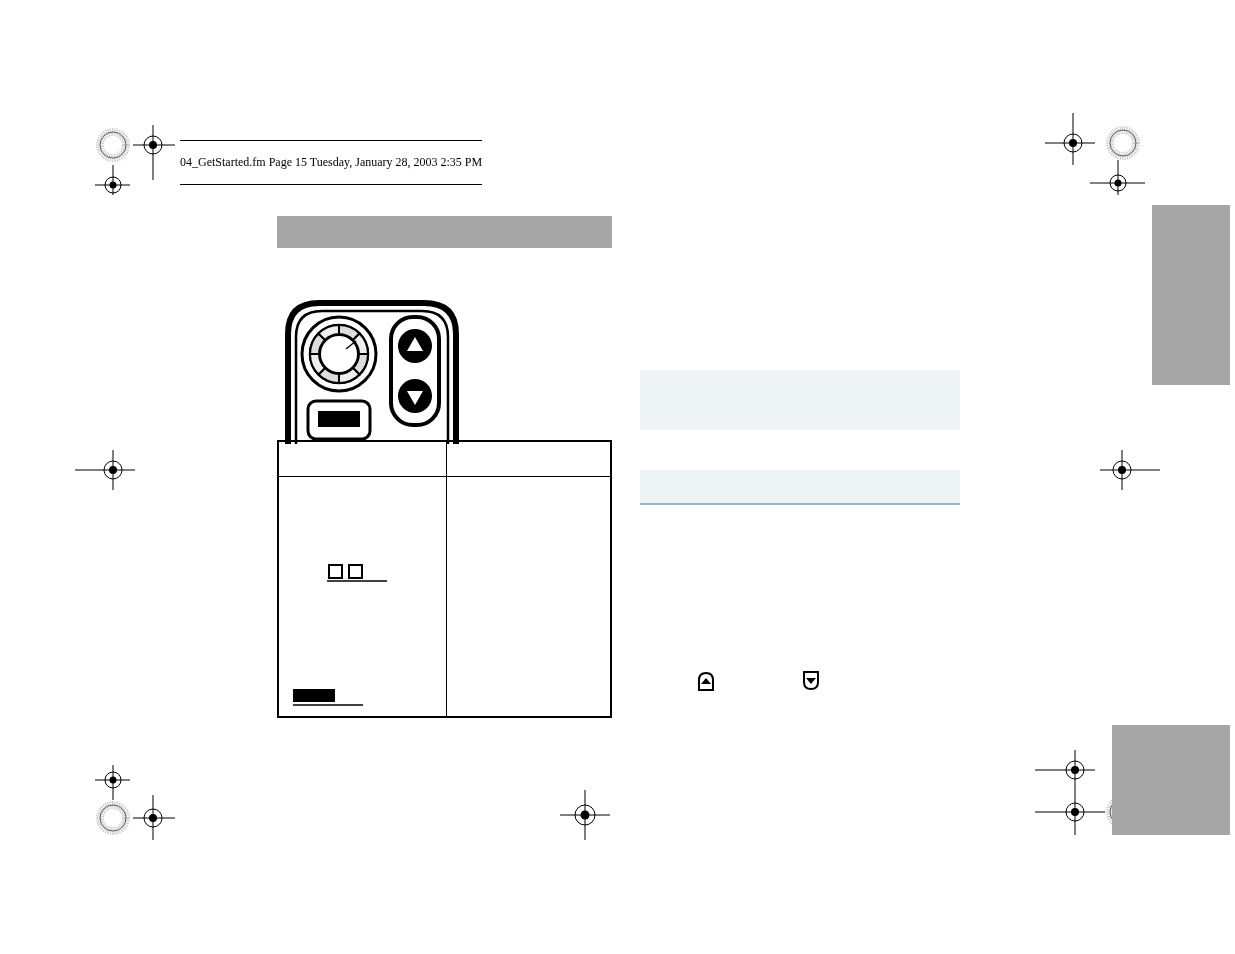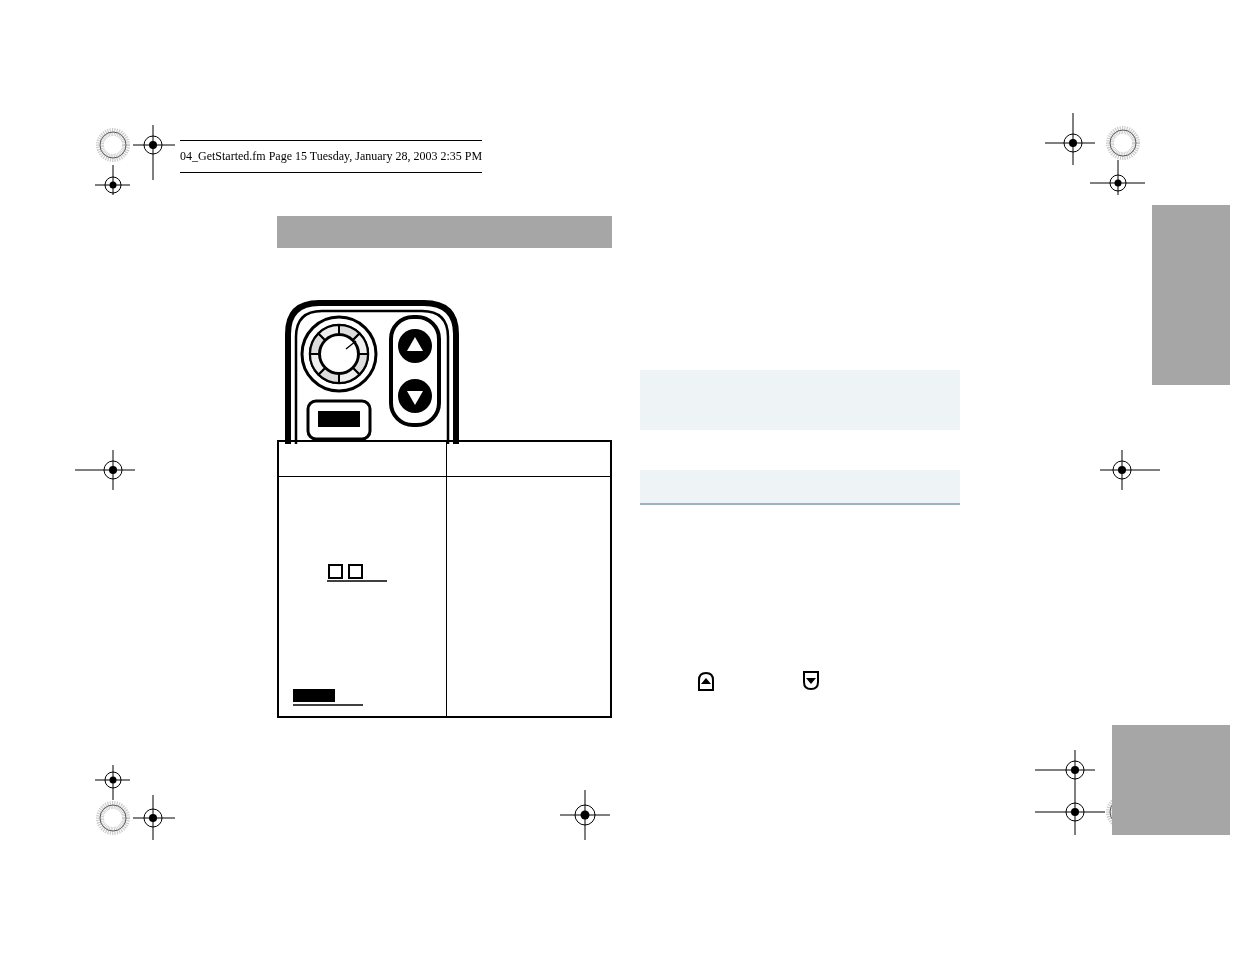--- a/index.html
+++ b/index.html
@@ -6,21 +6,21 @@
   body { width: 1235px; height: 954px; background: #fff; position: relative; font-family: Arial, sans-serif; }
   
   
   .cropmark { position: absolute; }
   .cropmark svg { display: block; }
   
   
   .tab { position: absolute; right: 5px; background: #a6a6a6; }
   
   
-  .header-text { position: absolute; left: 180px; top: 140px; font-size: 12px; font-family: 'Times New Roman', serif; padding: 8px 0; border-top: 1px solid #000; border-bottom: 1px solid #000; }
+  .header-text { position: absolute; left: 180px; top: 140px; font-size: 12px; font-family: 'Times New Roman', serif; padding: 14px 0; border-top: 1px solid #000; border-bottom: 1px solid #000; }
   
   
   .title-bar { position: absolute; left: 277px; top: 216px; width: 335px; height: 32px; background: #a6a6a6; }
   
   
   .device { position: absolute; left: 284px; top: 299px; }
   
   
   .table-wrap { position: absolute; left: 277px; top: 440px; width: 335px; border: 1.5px solid #000; }
   .table-wrap td { border: 1px solid #000; vertical-align: top; }

